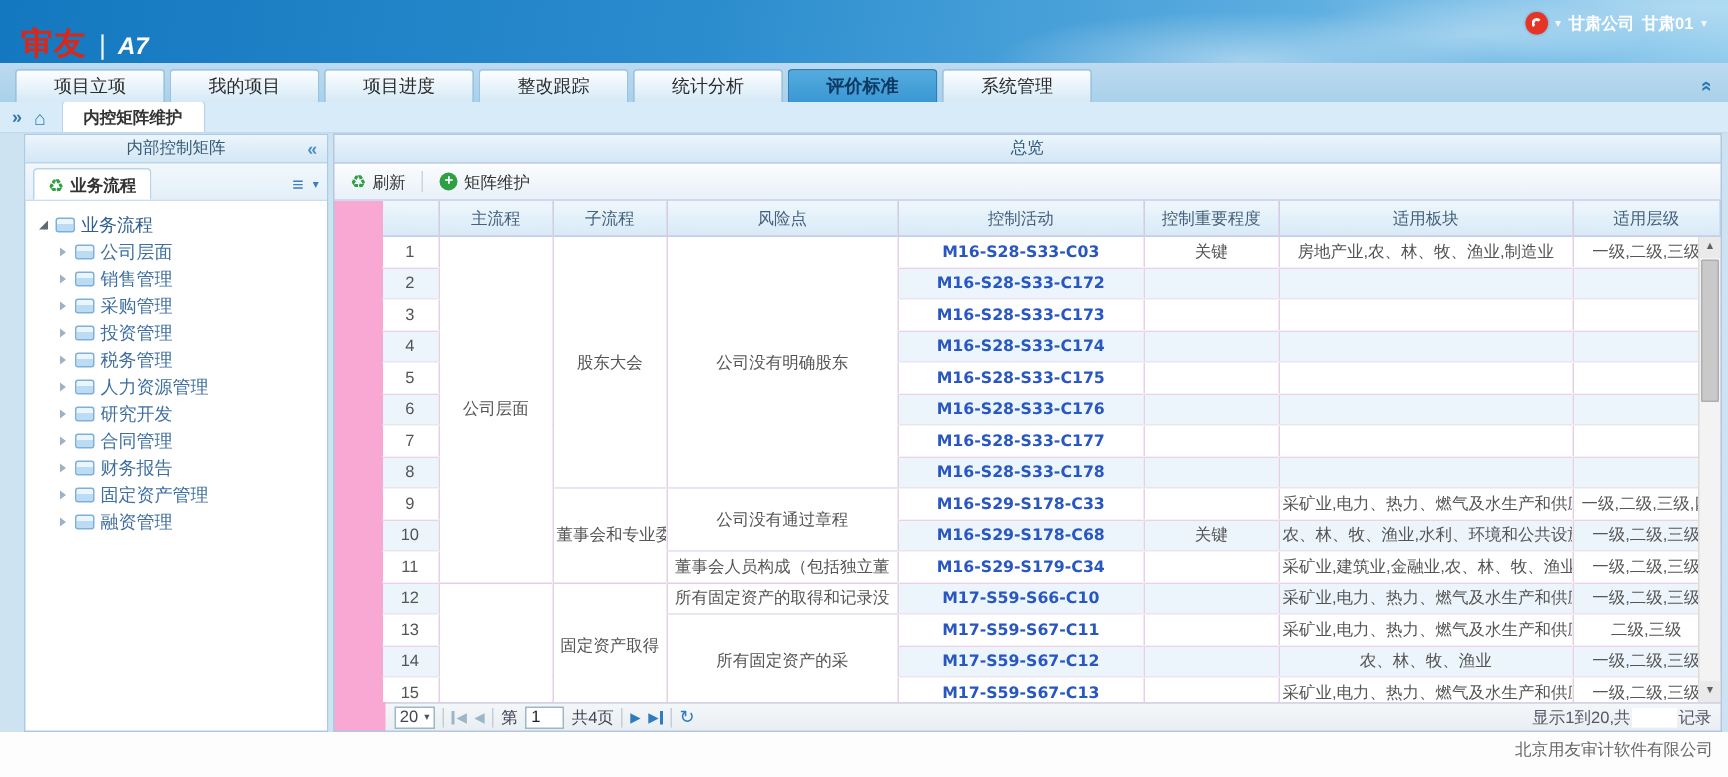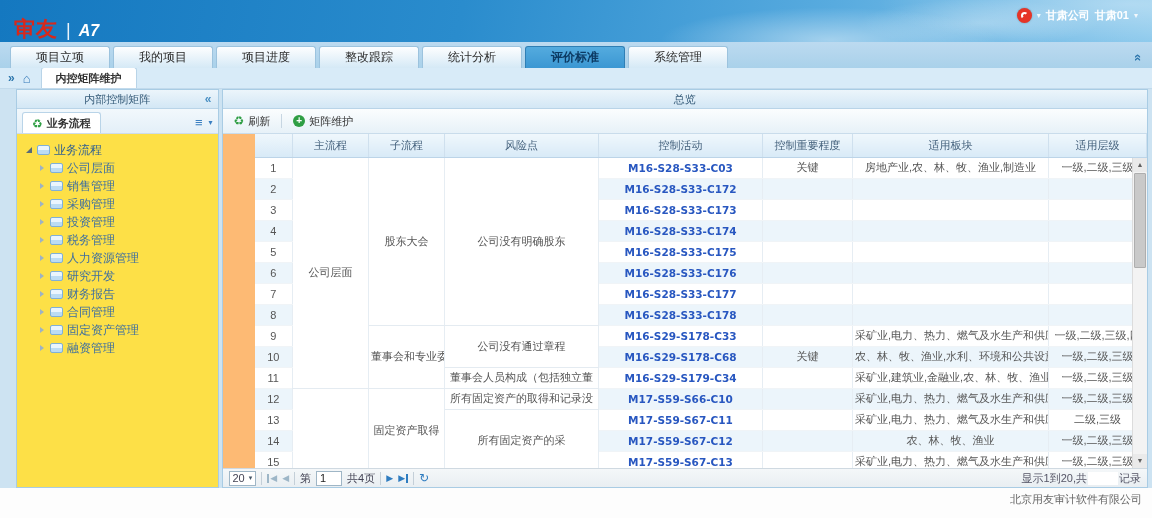--- a/index.html
+++ b/index.html
@@ -33,41 +33,41 @@
   
   .crumbbar{ height:21px; background:#d8ebf8; display:flex; align-items:flex-end; padding-left:6px; border-bottom:1px solid #c2daec; }
   .crumb-exp{ color:#2e77ad; font-size:12px; font-weight:bold; margin:0 6px 3px 2px; cursor:pointer; }
   .home-ic{ color:#3579b8; font-size:13px; margin:0 10px 2px 2px; cursor:pointer; }
   .subtab{ background:#fff; border:1px solid #b9d4e8; border-bottom:none; border-radius:3px 3px 0 0; padding:3px 14px 2px; font-size:11px; font-weight:bold; color:#333; cursor:pointer; }
 
   
   .content{ height:399px; display:flex; padding:0 4px 0 16px; gap:3px; }
   .panel-hd{ height:19px; line-height:18px; text-align:center; font-size:11px; color:#345a78;
     background:linear-gradient(#ecf5fb,#d3e7f5); border-bottom:1px solid #b9d4e8; position:relative; }
-  .west{ width:222px; background:#fde047; border:1px solid #a9cce4; display:flex; flex-direction:column; }
+  .west{ width:222px; background:#ffffff; border:1px solid #a9cce4; display:flex; flex-direction:column; }
   .west-collapse{ position:absolute; right:6px; top:0; color:#4a90c4; font-size:12px; font-weight:bold; cursor:pointer; }
 
   .west-tabstrip{ height:25px; background:linear-gradient(#f2f8fc,#e3eff8); border-bottom:1px solid #cddcea; display:flex; align-items:flex-end; padding:0 5px; }
   .west-tab{ display:flex; align-items:center; gap:4px; background:#fff; border:1px solid #b9d4e8; border-bottom:none; border-radius:3px 3px 0 0; padding:3px 9px 2px; font-size:11px; font-weight:bold; color:#333; cursor:pointer; }
   .green-ic{ color:#2f9e44; font-size:12px; line-height:1; }
   .strip-right{ margin-left:auto; display:flex; align-items:center; gap:6px; padding-bottom:4px; }
   .menu-ic{ color:#3a7fc1; font-size:13px; cursor:pointer; line-height:1; }
   .dd-ic{ color:#3a7fc1; font-size:8px; cursor:pointer; }
 
   .tree{ flex:1; padding:7px 4px 0 8px; overflow:hidden; }
   .tnode{ display:flex; align-items:center; height:18px; gap:4px; cursor:pointer; white-space:nowrap; }
   .tnode .lbl{ font-size:12px; color:#3f6f9f; }
   .tnode.root .lbl{ color:#2f5f92; }
   .tw{ width:8px; display:inline-flex; justify-content:center; }
   .exp-open{ width:0; height:0; border-bottom:6px solid #5b6b77; border-left:6px solid transparent; }
   .exp-closed{ width:0; height:0; border-left:4px solid #9db3c4; border-top:3px solid transparent; border-bottom:3px solid transparent; }
   .node-ic{ width:13px; height:10px; border:1px solid #7fb0d9; border-radius:2px; background:linear-gradient(#eaf5fd 45%,#bcdcf3 45%); flex:0 0 auto; }
   .children{ padding-left:13px; }
 
-  .center{ flex:1; background:#fdba74; border:1px solid #a9cce4; display:flex; flex-direction:column; }
+  .center{ flex:1; background:#f9a8d4; border:1px solid #a9cce4; display:flex; flex-direction:column; }
   .toolbar{ height:25px; background:linear-gradient(#fbfdfe,#e7f1f8); border-bottom:1px solid #c9dceb; display:flex; align-items:center; padding:0 6px; gap:6px; font-size:11px; color:#333; }
   .tbtn{ display:flex; align-items:center; gap:4px; padding:2px 5px; cursor:pointer; border-radius:2px; }
   .tb-sep{ width:1px; height:14px; background:#c7d6e2; }
   .plus-circle{ width:12px; height:12px; border-radius:50%; background:#2f9e44; color:#fff; font-size:10px; font-weight:bold; line-height:12px; text-align:center; }
 
   
   .gridwrap{ flex:1; position:relative; overflow:hidden;padding-left:32px; }
   table.grid{ border-collapse:collapse; table-layout:fixed; width:892px; }
   .grid th{ height:23px; font-size:11px; font-weight:normal; color:#44617c;
     background:linear-gradient(#eff7fc,#d8eaf7); border-right:1px solid #cfe0ee; border-bottom:1px solid #bcd4e8; white-space:nowrap; overflow:hidden; }
@@ -76,21 +76,21 @@
   tr.even td.dc{ background:#ecf5fb; }
   tr.odd td.dc{ background:#fff; }
   td.c-link a{ color:#2857c0; font-weight:bold; text-decoration:none; cursor:pointer; font-family:"DejaVu Sans","Liberation Sans",sans-serif; font-size:10.5px; }
 
   .vscroll{ position:absolute; top:24px; right:0; bottom:0; width:15px; background:#f3f3f3; border-left:1px solid #dcdcdc; }
   .vs-btn{ height:14px; text-align:center; font-size:7px; color:#606060; line-height:14px; background:#eaeaea; cursor:pointer; }
   .vs-btn.down{ position:absolute; bottom:0; left:0; right:0; }
   .vs-thumb{ position:absolute; top:15px; left:1px; right:1px; height:95px; background:#c9c9c9; border:1px solid #aeaeae; border-radius:1px; cursor:pointer; }
 
   
-  .pager{ height:19px; background:linear-gradient(#f4f7f9,#e9eef2); border-top:1px solid #cfd9e1; display:flex; align-items:center; padding:0 6px; gap:5px; font-size:11px; color:#445; }
+  .pager{ height:19px; background:linear-gradient(#f4f7f9,#e9eef2); border-top:1px solid #cfd9e1; display:flex; align-items:center; padding:0 6px; gap:5px; font-size:11px; color:#445;margin-left:34px; }
   .psel{ display:inline-flex; align-items:center; gap:4px; background:#fff; border:1px solid #9fb6c6; padding:0 3px; height:15px; cursor:pointer; }
   .psel .caret2{ font-size:7px; color:#456; }
   .p-sep{ width:1px; height:13px; background:#c4cfd8; }
   .pic{ font-size:9px; cursor:pointer; line-height:1; }
   .pic.dis{ color:#9db6c7; }
   .pic.en{ color:#2e7cc0; }
   .pic.first{ border-left:2px solid #9db6c7; padding-left:1px; }
   .pic.last{ border-right:2px solid #2e7cc0; padding-right:1px; }
   .page-input{ width:26px; height:15px; border:1px solid #9fb6c6; font-size:11px; text-align:left; padding-left:3px; color:#222; }
   .reload{ color:#2e7cc0; font-size:12px; cursor:pointer; }
@@ -209,28 +209,28 @@
               <i class="exp-closed"></i>
             </span>
             <span class="node-ic"></span>
             <span class="lbl">研究开发</span>
           </div>
         <div class="tnode">
             <span class="tw">
               <i class="exp-closed"></i>
             </span>
             <span class="node-ic"></span>
+            <span class="lbl">合同管理</span>
+          </div>
+        <div class="tnode">
+            <span class="tw">
+              <i class="exp-closed"></i>
+            </span>
+            <span class="node-ic"></span>
             <span class="lbl">财务报告</span>
-          </div>
-        <div class="tnode">
-            <span class="tw">
-              <i class="exp-closed"></i>
-            </span>
-            <span class="node-ic"></span>
-            <span class="lbl">合同管理</span>
           </div>
         <div class="tnode">
             <span class="tw">
               <i class="exp-closed"></i>
             </span>
             <span class="node-ic"></span>
             <span class="lbl">固定资产管理</span>
           </div>
         <div class="tnode">
             <span class="tw">

